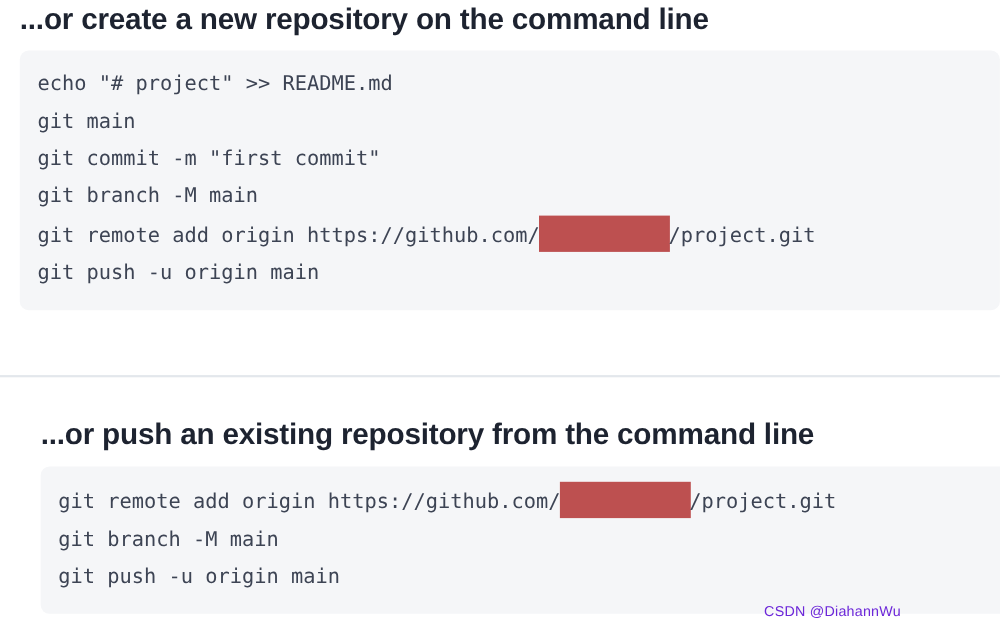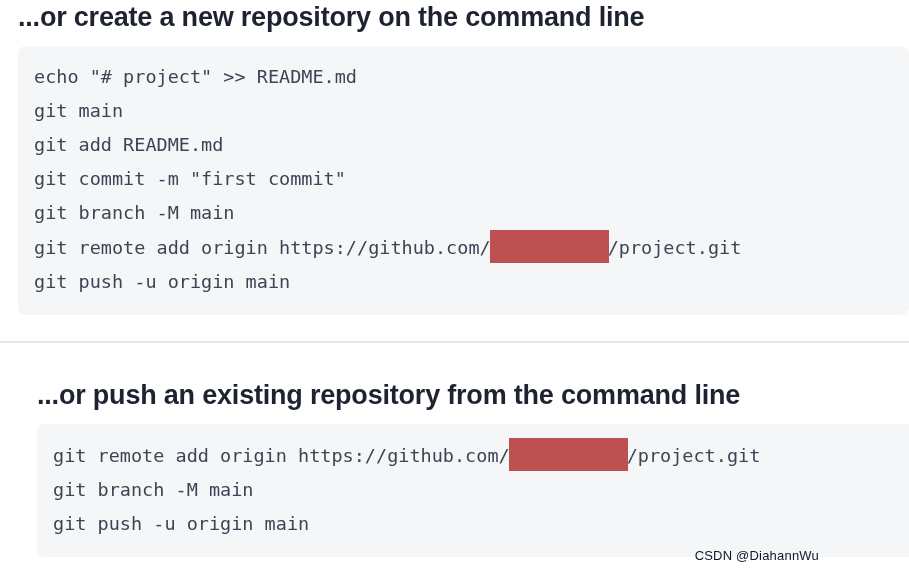--- a/index.html
+++ b/index.html
@@ -79,36 +79,35 @@
     height: 2px;
     background: #e3e7ec;
   }
 
   .watermark {
     position: absolute;
     right: 8px;
     bottom: 6px;
     font-family: "Liberation Sans", sans-serif;
     font-size: 13px;
-    color: #0f172a;
+    color: #6d28d9;
     letter-spacing: 0.2px;
     white-space: nowrap;
   }
 </style>
 </head>
 <body>
 
 <div class="page">
 
   <div class="section section-create">
     <h2 class="heading">...or create a new repository on the command line</h2>
     <div class="codeblock">
       <div class="code-line"><span>echo "# project" &gt;&gt; README.md</span></div>
       <div class="code-line"><span>git main</span></div>
-      <div class="code-line"><span>git add README.md</span></div>
       <div class="code-line"><span>git commit -m "first commit"</span></div>
       <div class="code-line"><span>git branch -M main</span></div>
       <div class="code-line"><span>git remote add origin https://github.com/</span><span class="redaction"></span><span>/project.git</span></div>
       <div class="code-line"><span>git push -u origin main</span></div>
     </div>
   </div>
 
   <div class="divider"></div>
 
   <div class="section section-push">

